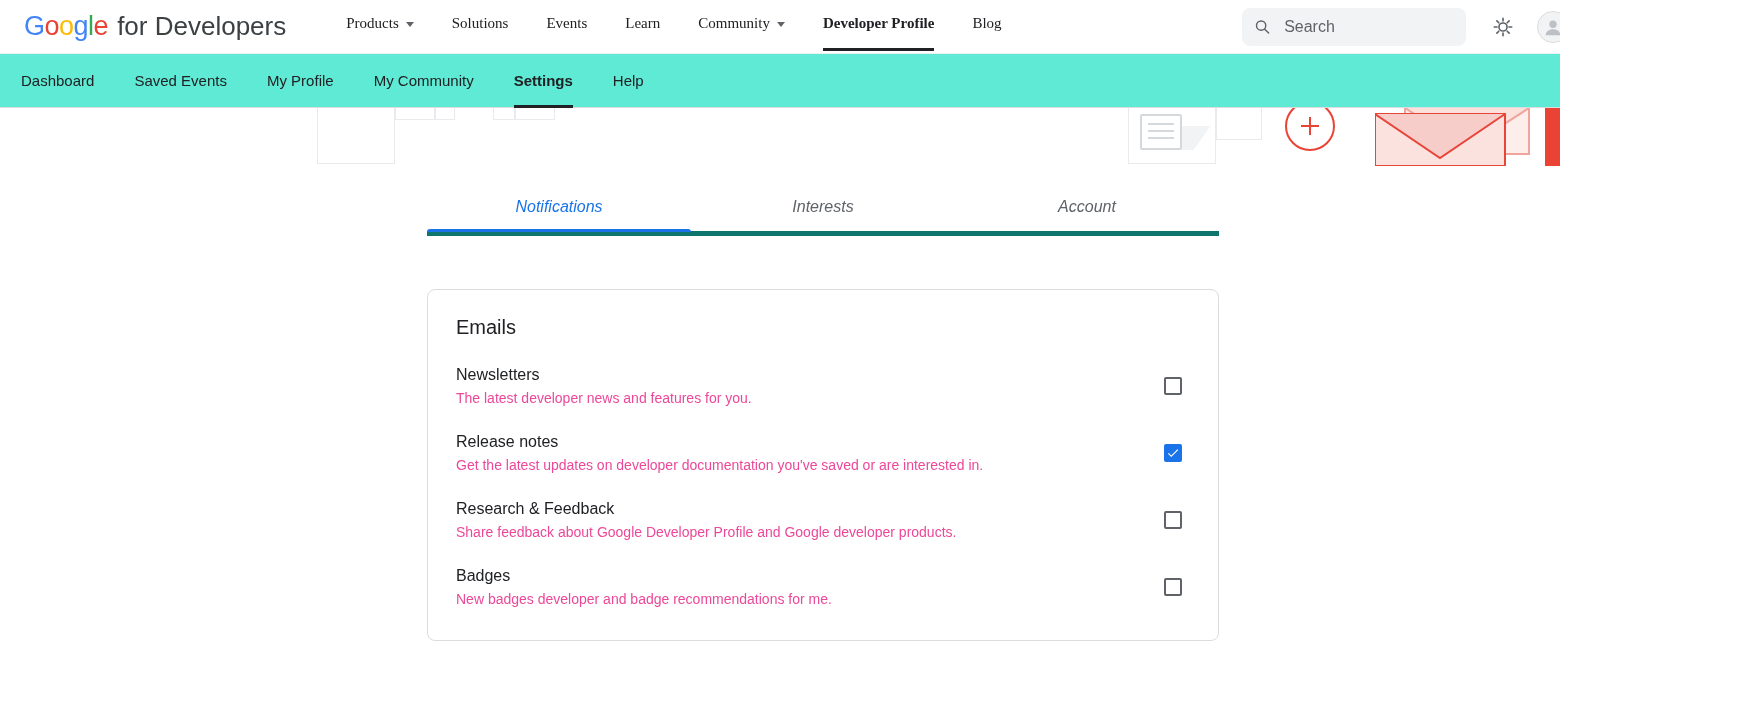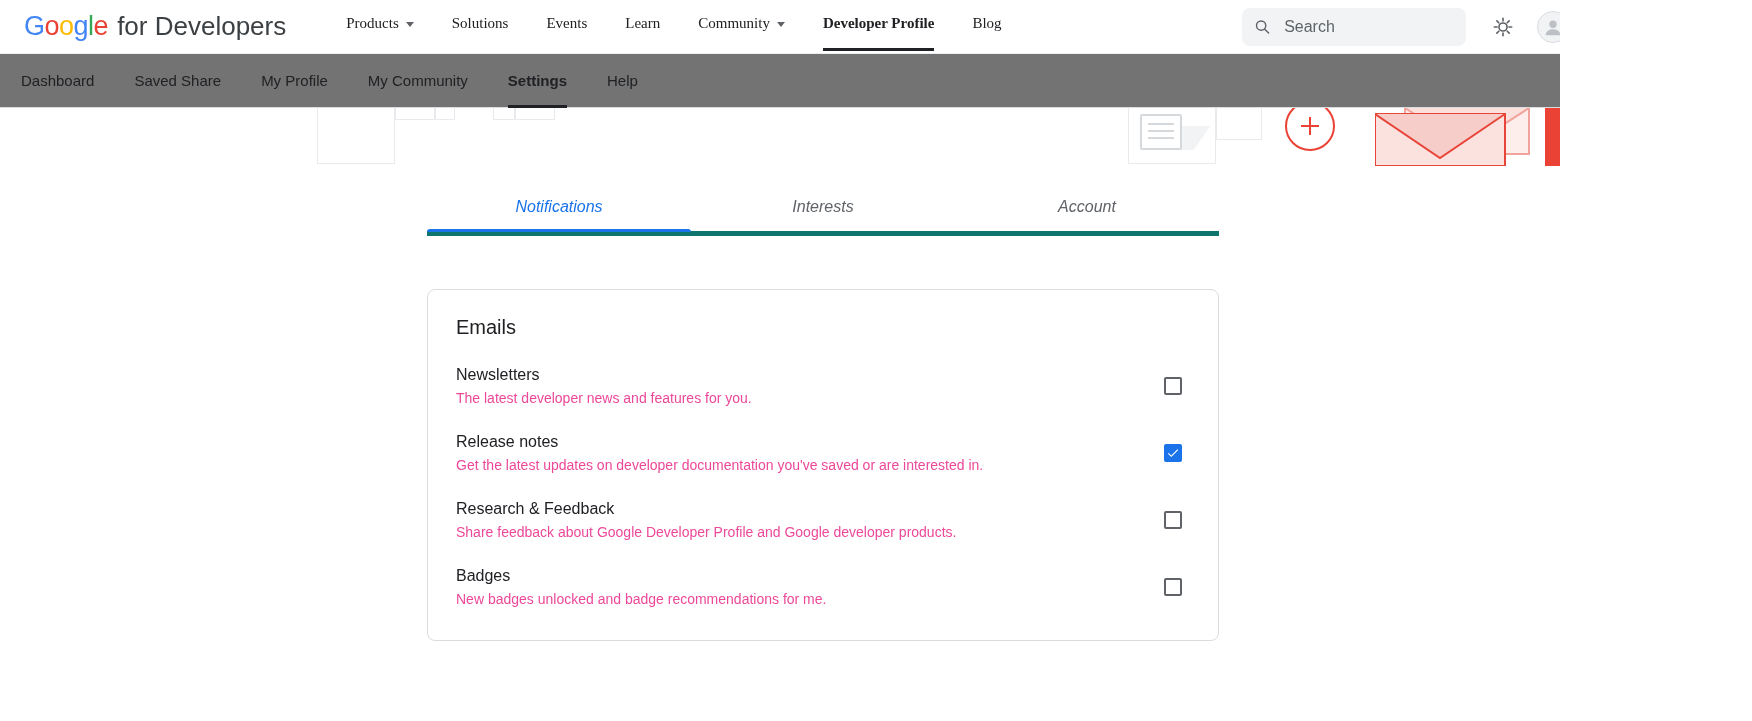--- a/index.html
+++ b/index.html
@@ -49,21 +49,21 @@
   .icon-btn { margin-left: 26px; display: flex; align-items: center; cursor: pointer; }
   .avatar {
     width: 32px; height: 32px; border-radius: 50%; margin-left: 23px; margin-right: -9px;
     background: #f1f3f4; border: 1px solid #dadce0; overflow: hidden; cursor: pointer;
     display: flex; align-items: center; justify-content: center;
   }
 
   
   .subnav {
     height: 54px; display: flex; align-items: center; gap: 40px; padding-left: 21px;
-    border-bottom: 1px solid #dadce0; background: #737373;
+    border-bottom: 1px solid #dadce0; background: #5eead4;
   }
   .subnav-item {
     position: relative; height: 54px; display: flex; align-items: center;
     font-size: 15px; color: #202124; cursor: pointer; white-space: nowrap;
   }
   .subnav-item.active { font-weight: 700; }
   .subnav-item.active::after {
     content: ""; position: absolute; left: 0; right: 0; bottom: 0; height: 3px; background: #202124;
   }
 
@@ -190,21 +190,21 @@
         </svg>
       </div>
     </div>
   </header>
 
   <nav class="subnav">
     <div class="subnav-item">
       <span>Dashboard</span>
     </div>
     <div class="subnav-item">
-      <span>Saved Share</span>
+      <span>Saved Events</span>
     </div>
     <div class="subnav-item">
       <span>My Profile</span>
     </div>
     <div class="subnav-item">
       <span>My Community</span>
     </div>
     <div class="subnav-item active">
       <span>Settings</span>
     </div>
@@ -293,21 +293,21 @@
           <div class="setting-desc">Share feedback about Google Developer Profile and Google developer products.</div>
         </div>
         <div class="checkbox">
           
         </div>
       </div>
 
       <div class="setting-row">
         <div class="setting-text">
           <div class="setting-title">Badges</div>
-          <div class="setting-desc">New badges unlocked and badge recommendations for me.</div>
+          <div class="setting-desc">New badges developer and badge recommendations for me.</div>
         </div>
         <div class="checkbox">
           
         </div>
       </div>
     </section>
 
   </main>
 </div>
 

